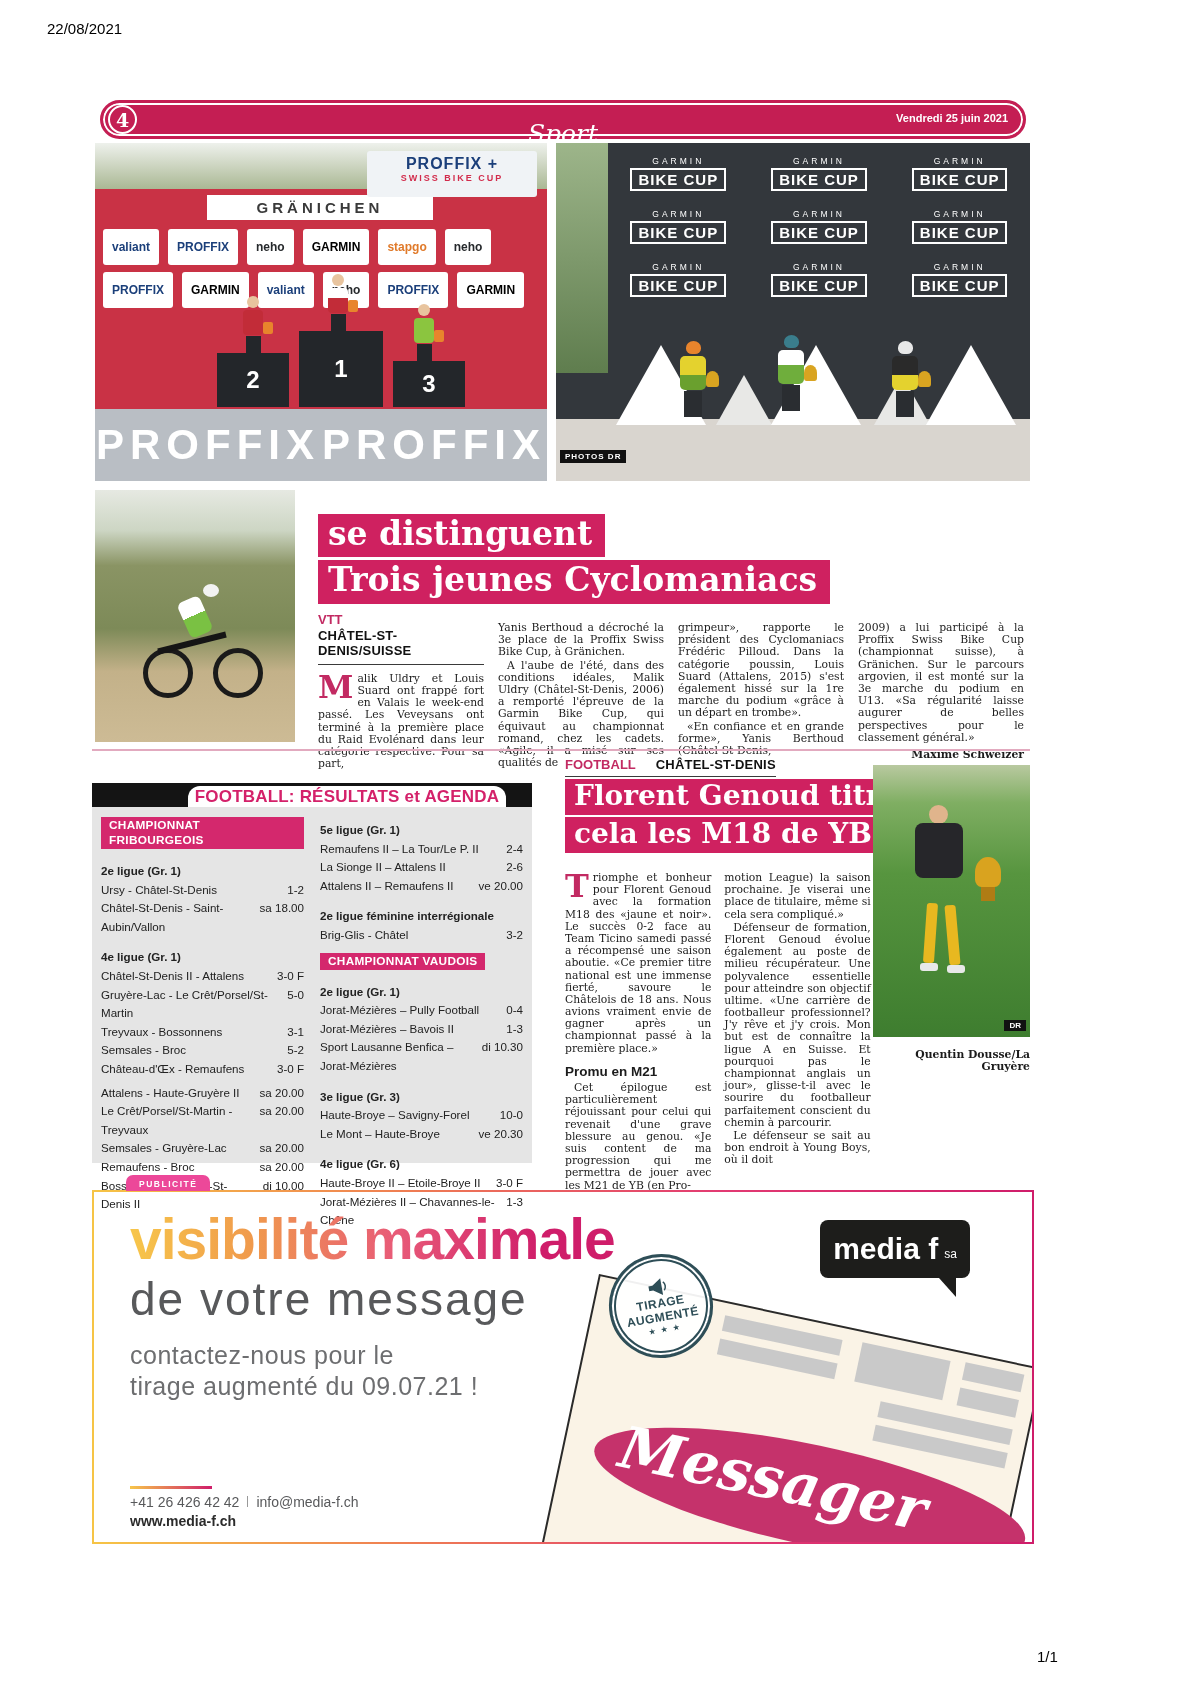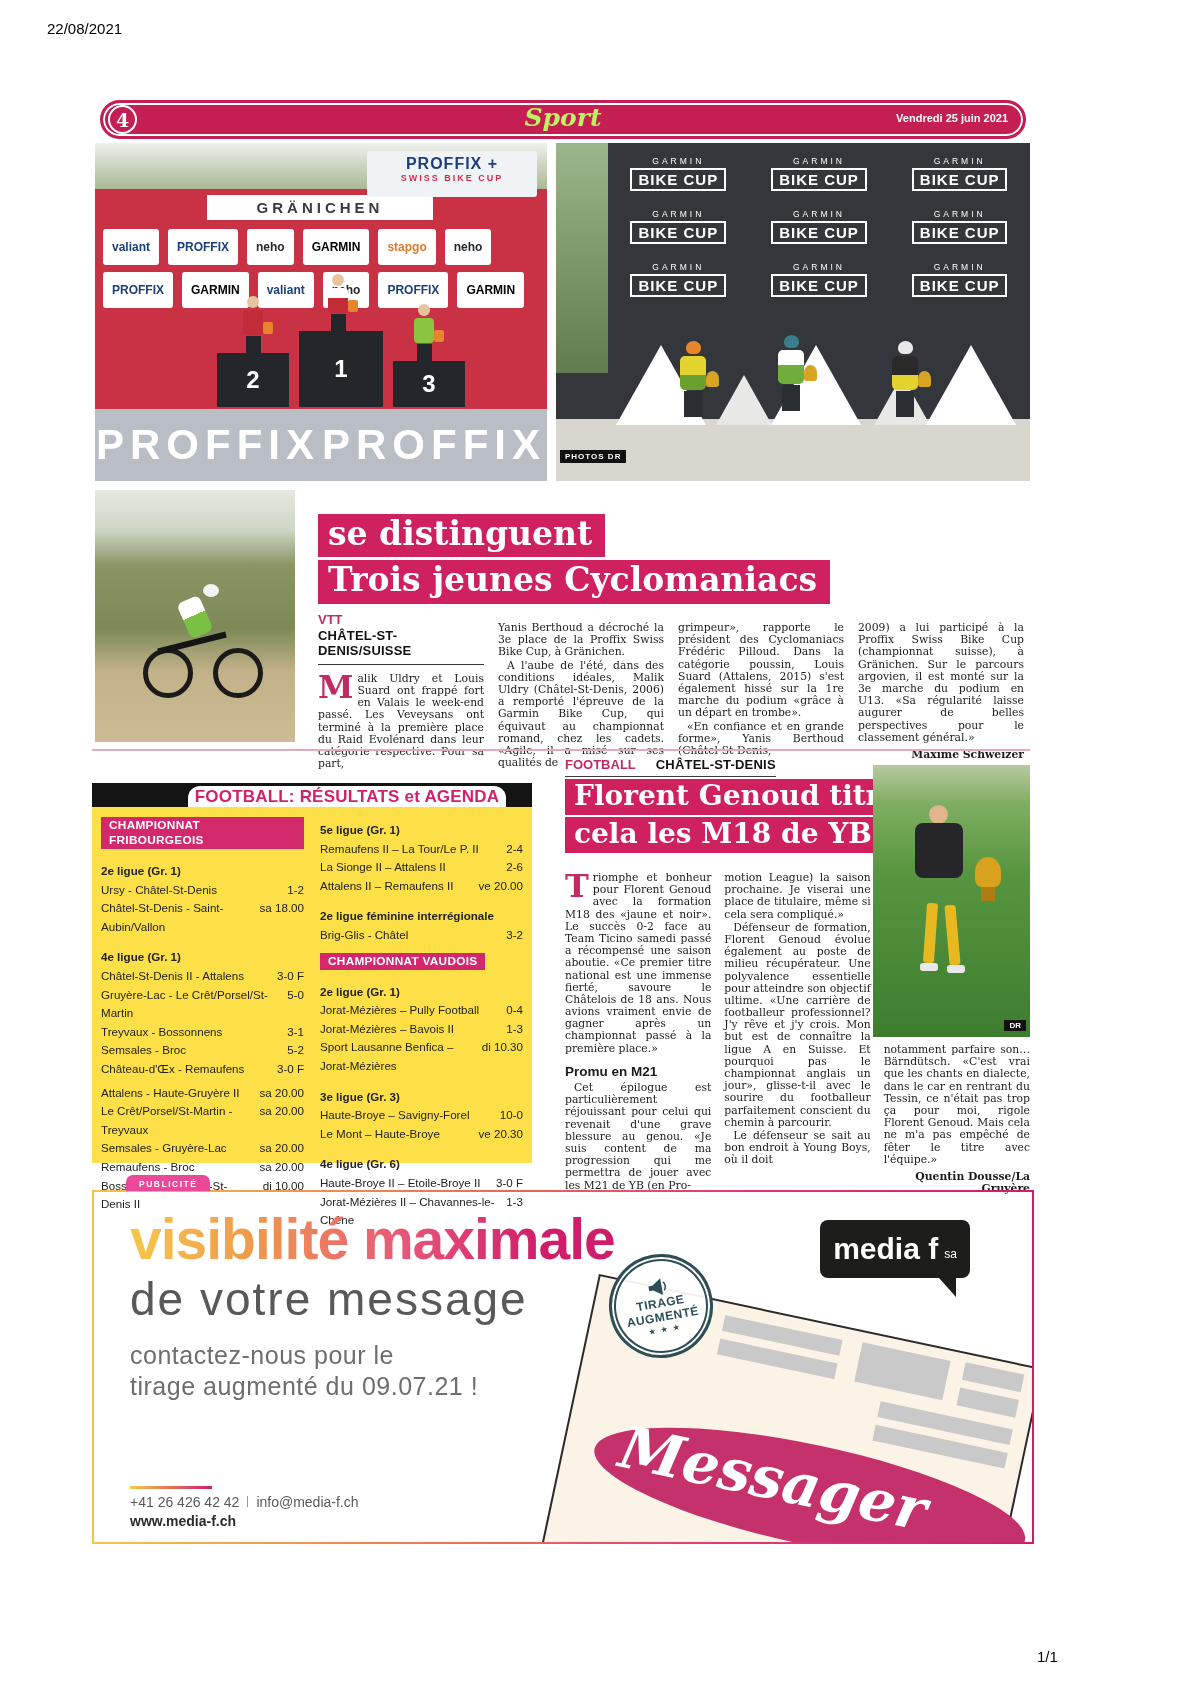--- a/index.html
+++ b/index.html
@@ -8,22 +8,22 @@
   .print-date{position:absolute;left:47px;top:20px;font-size:15px;}
   .page-indicator{position:absolute;left:1037px;top:1648px;font-size:15px;}
 
   
   .masthead{position:absolute;left:100px;top:100px;width:920px;height:33px;background:#c41e53;
             border:3px solid #c41e53;border-radius:20px;box-shadow:inset 0 0 0 2px #fff;}
   .mh-num{position:absolute;left:5px;top:2px;width:25px;height:25px;border:2px solid #fff;border-radius:50%;
           display:flex;align-items:center;justify-content:center;color:#fff;font-family:"DejaVu Serif",serif;
           font-weight:bold;font-size:19px;}
   .mh-section{position:absolute;left:0;right:0;top:0;text-align:center;}
-  .mh-section span{display:inline-block;font-family:"DejaVu Serif",serif;font-style:italic;font-weight:bold;
-          font-size:25px;color:#bef264;border-bottom:2px solid #fff;padding:0 8px 1px;line-height:30px;}
+  .mh-section span{display:inline-block;font-family:"DejaVu Serif",serif;font-style:italic;font-weight:normal;
+          font-size:25px;color:#ffffff;border-bottom:2px solid #fff;padding:0 8px 1px;line-height:30px;margin-top:16px;}
   .mh-date{position:absolute;right:15px;top:9px;font-size:11px;color:#fff;font-weight:bold;}
 
   
   .photo{position:absolute;overflow:hidden;}
   .photo-podium{left:95px;top:143px;width:452px;height:338px;background:#c93245;}
   .pp-sky{position:absolute;top:0;left:0;right:0;height:46px;background:linear-gradient(180deg,#eef1ec,#aab894);}
   .pp-cuplogo{position:absolute;top:8px;right:10px;width:170px;height:42px;background:#f0f3f6;border-radius:3px;
               text-align:center;padding-top:4px;}
   .pp-cuplogo .l1{display:block;color:#1b3f7a;font-weight:bold;font-size:16px;letter-spacing:1px;}
   .pp-cuplogo .l2{display:block;color:#d22c4c;font-weight:bold;font-size:9px;letter-spacing:2px;}
@@ -113,21 +113,21 @@
   .cols [data-repeat] p:not(:first-child), .cols p.indent{text-indent:9px;}
   .pad-top{padding-top:10px;}
   .col3-drop{padding-top:172px;}
   .dropcap{float:left;font-size:32px;line-height:26px;padding:1px 4px 0 0;font-weight:bold;color:#c22a62;}
   .byline{text-align:right;font-weight:bold;margin-top:5px;}
   .subhead{font-family:"Liberation Sans",sans-serif;font-weight:bold;font-size:13.5px;margin:9px 0 3px;text-align:left;}
 
   .rule{position:absolute;left:92px;top:749px;width:938px;height:2px;background:#e2aabf;}
 
   
-  .fbbox{position:absolute;left:92px;top:783px;width:440px;height:380px;background:#fde047;}
+  .fbbox{position:absolute;left:92px;top:783px;width:440px;height:380px;background:#e5e5e5;}
   .fb-header{position:absolute;top:0;left:0;right:0;height:24px;background:#141414;}
   .fb-band{position:absolute;left:96px;right:26px;top:3px;height:21px;background:#fff;border-radius:12px 12px 0 0;
            text-align:center;font-weight:bold;font-size:17px;color:#d4216a;line-height:22px;letter-spacing:.2px;}
   .fb-cols{position:absolute;top:31px;left:9px;right:9px;bottom:4px;display:grid;grid-template-columns:1fr 1fr;column-gap:16px;}
   .fb-col{display:flex;flex-direction:column;}
   .frow{display:flex;justify-content:space-between;font-size:11.6px;line-height:18.6px;color:#222;}
   .frow .sc{white-space:nowrap;margin-left:6px;}
   .frow.t-banner{background:#d4286d;color:#fff;font-weight:bold;align-self:flex-start;padding:1px 8px;
                  margin:3px 0 6px;line-height:15px;font-size:11.8px;letter-spacing:.3px;}
   .frow.t-league{font-weight:bold;margin-top:7px;}
@@ -524,24 +524,20 @@
       <div class="subhead">Promu en M21</div>
       <p class="indent">Cet épilogue est particulièrement réjouissant pour celui qui revenait d'une grave blessure au genou. «Je suis content de ma progression qui me permettra de jouer avec les M21 de YB (en Pro-</p>
     </div>
     <div data-repeat="genoud.col2">
 
     <p class="para">motion League) la saison prochaine. Je viserai une place de titulaire, même si cela sera compliqué.»</p>
         <p class="para">Défenseur de formation, Florent Genoud évolue également au poste de milieu récupérateur. Une polyvalence essentielle pour atteindre son objectif ultime. «Une carrière de footballeur professionnel? J'y rêve et j'y crois. Mon but est de connaître la ligue A en Suisse. Et pourquoi pas le championnat anglais un jour», glisse-t-il avec le sourire du footballeur parfaitement conscient du chemin à parcourir.</p>
         <p class="para">Le défenseur se sait au bon endroit à Young Boys, où il doit</p>
       </div>
     <div class="col3-drop">
-      <div data-repeat="genoud.col3">
-
-      <p class="para">notamment parfaire son… Bärndütsch. «C'est vrai que les chants en dialecte, dans le car en rentrant du Tessin, ce n'était pas trop ça pour moi, rigole Florent Genoud. Mais cela ne m'a pas empêché de fêter le titre avec l'équipe.»</p>
-        </div>
       <div class="byline">Quentin Dousse/La Gruyère</div>
     </div>
   </div>
 
   <div class="ad">
     <div class="ad-tab">PUBLICITÉ</div>
     <div class="ad-clip">
       <div class="ad-headline">visibilité maximale</div>
       <div class="ad-subline">de votre message</div>
       <div class="ad-contact">

